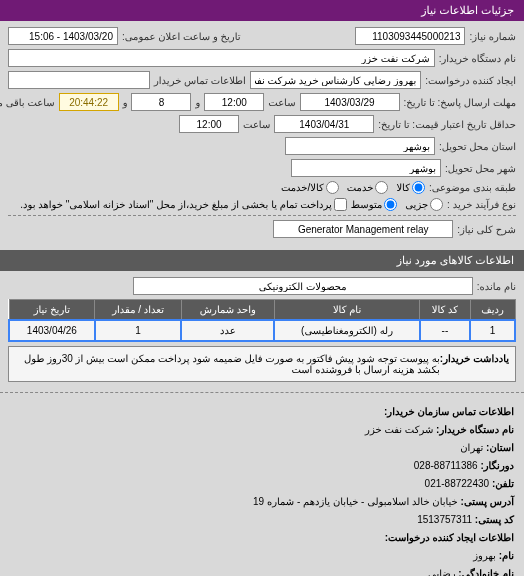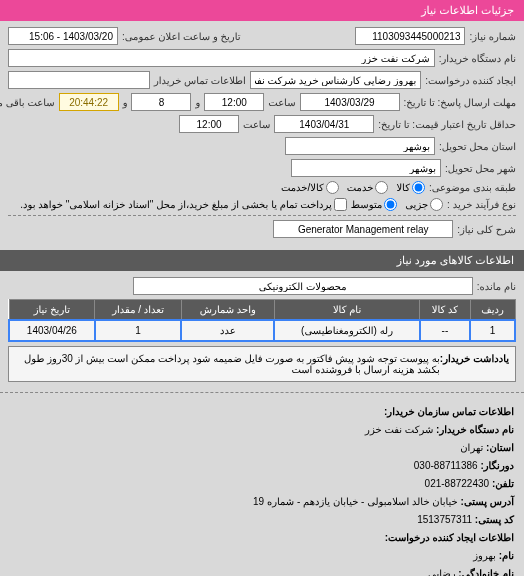--- a/index.html
+++ b/index.html
@@ -4,21 +4,21 @@
 <style>
 * { margin: 0; padding: 0; box-sizing: border-box; }
 body {
   font-family: Tahoma, Arial, sans-serif;
   font-size: 11px;
   background: #e8e8e8;
   direction: rtl;
 }
 .container { width: 524px; background: #d9d9d9; }
 .header-bar {
-  background: #ec4899;
+  background: #701a75;
   color: #fff;
   padding: 4px 10px;
   font-size: 11px;
 }
 .section-header {
   background: #5a5a5a;
   color: #fff;
   padding: 4px 10px;
   font-size: 11px;
   margin-top: 2px;
@@ -266,21 +266,21 @@
     <div>
       <span class="bold">نام دستگاه خریدار:</span>
       <span>شرکت نفت خزر</span>
     </div>
     <div>
       <span class="bold">استان:</span>
       <span>تهران</span>
     </div>
     <div>
       <span class="bold">دورنگار:</span>
-      <span>88711386-030</span>
+      <span>88711386-028</span>
     </div>
     <div>
       <span class="bold">تلفن:</span>
       <span>88722430-021</span>
     </div>
     <div>
       <span class="bold">آدرس پستی:</span>
       <span>خیابان خالد اسلامبولی - خیابان یازدهم - شماره 19</span>
     </div>
     <div>

